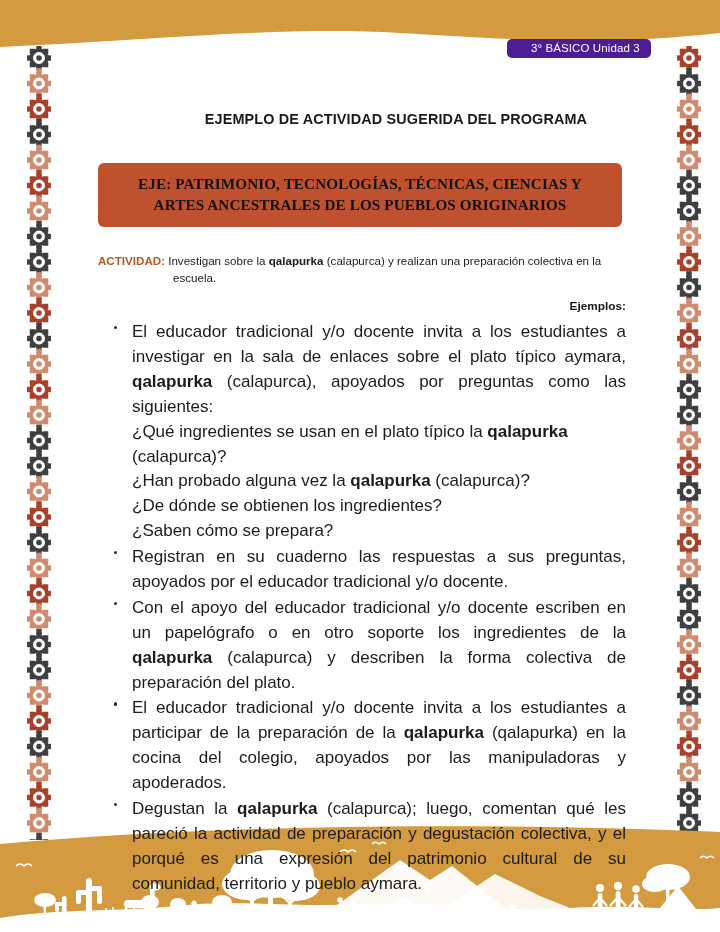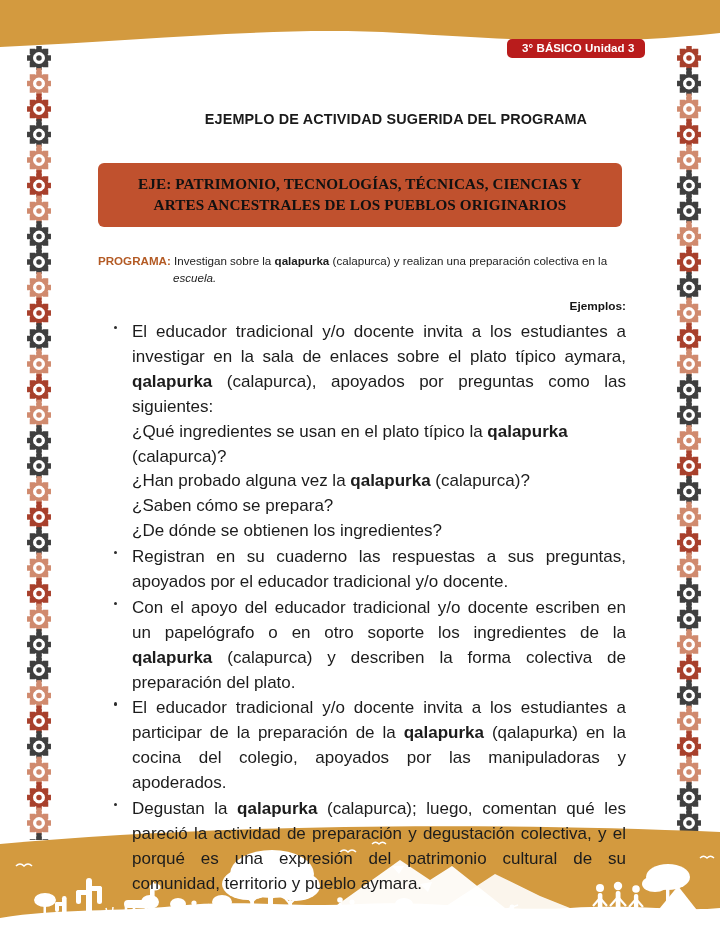--- a/index.html
+++ b/index.html
@@ -29,26 +29,26 @@
     pointer-events: none;
   }
   .top-band svg { display: block; }
 
   
   .unit-badge {
     position: absolute;
     top: 39px;
     left: 507px;
     z-index: 5;
-    background: #b91c1c;
+    background: #4c1d95;
     color: #ffffff;
     font-size: 11.5px;
-    font-weight: 700;
+    font-weight: 400;
     letter-spacing: .1px;
-    padding: 3px 11px 4px 15px;
+    padding: 3px 11px 4px 24px;
     border-radius: 5px;
     white-space: nowrap;
     font-family: "Liberation Sans", sans-serif;
   }
   .badge-stem {
     position: absolute;
     top: 30px;
     left: 590px;
     width: 8px;
     height: 12px;
@@ -135,21 +135,20 @@
     margin: 0 0 13px 0;
     padding-left: 0;
   }
   .activity-label {
     color: #b35a24;
     font-weight: bold;
   }
   .activity-para .cont {
     display: block;
     padding-left: 75px;
-    font-style: italic;
   }
 
   .examples-label {
     font-size: 11.8px;
     font-weight: bold;
     color: #141414;
     margin: 0 0 7px 0;
     text-align: right;
   }
 
@@ -1173,32 +1172,32 @@
     <div class="doc-title">EJEMPLO DE ACTIVIDAD SUGERIDA DEL PROGRAMA</div>
 
     <div class="eje-banner">
       <div>EJE: PATRIMONIO, TECNOLOGÍAS, TÉCNICAS, CIENCIAS Y</div>
       <div>ARTES ANCESTRALES DE LOS PUEBLOS ORIGINARIOS</div>
     </div>
 
     <div class="body-block">
 
       <p class="activity-para">
-        <span class="activity-label">PROGRAMA:</span><span> Investigan sobre la </span><b class="term">qalapurka</b><span> (calapurca) y realizan una preparación colectiva en la</span>
+        <span class="activity-label">ACTIVIDAD:</span><span> Investigan sobre la </span><b class="term">qalapurka</b><span> (calapurca) y realizan una preparación colectiva en la</span>
         <span class="cont">escuela.</span>
       </p>
 
       <p class="examples-label">Ejemplos:</p>
 
       <ul class="bullets" id="bullet-list">
           <li><span>El educador tradicional y/o docente invita a los estudiantes a investigar en la sala de enlaces sobre el plato típico aymara, </span><b class="term">qalapurka</b><span> (calapurca), apoyados por preguntas como las siguientes:</span><ul class="q-list">
               <li><span>¿Qué ingredientes se usan en el plato típico la </span><b class="term">qalapurka</b><span> (calapurca)?</span></li>
               <li><span>¿Han probado alguna vez la </span><b class="term">qalapurka</b><span> (calapurca)?</span></li>
+              <li><span>¿De dónde se obtienen los ingredientes?</span></li>
               <li><span>¿Saben cómo se prepara?</span></li>
-              <li><span>¿De dónde se obtienen los ingredientes?</span></li>
             </ul></li>
           <li><span>Registran en su cuaderno las respuestas a sus preguntas, apoyados por el educador tradicional y/o docente.</span></li>
           <li><span>Con el apoyo del educador tradicional y/o docente escriben en un papelógrafo o en otro soporte los ingredientes de la </span><b class="term">qalapurka</b><span> (calapurca) y describen la forma colectiva de preparación del plato.</span></li>
           <li><span>El educador tradicional y/o docente invita a los estudiantes a participar de la preparación de la </span><b class="term">qalapurka</b><span> (qalapurka) en la cocina del colegio, apoyados por las manipuladoras y apoderados.</span></li>
           <li><span>Degustan la </span><b class="term">qalapurka</b><span> (calapurca); luego, comentan qué les pareció la actividad de preparación y degustación colectiva, y el porqué es una expresión del patrimonio cultural de su comunidad, territorio y pueblo aymara.</span></li>
         </ul>
 
     </div>
   </div>
 </div>

